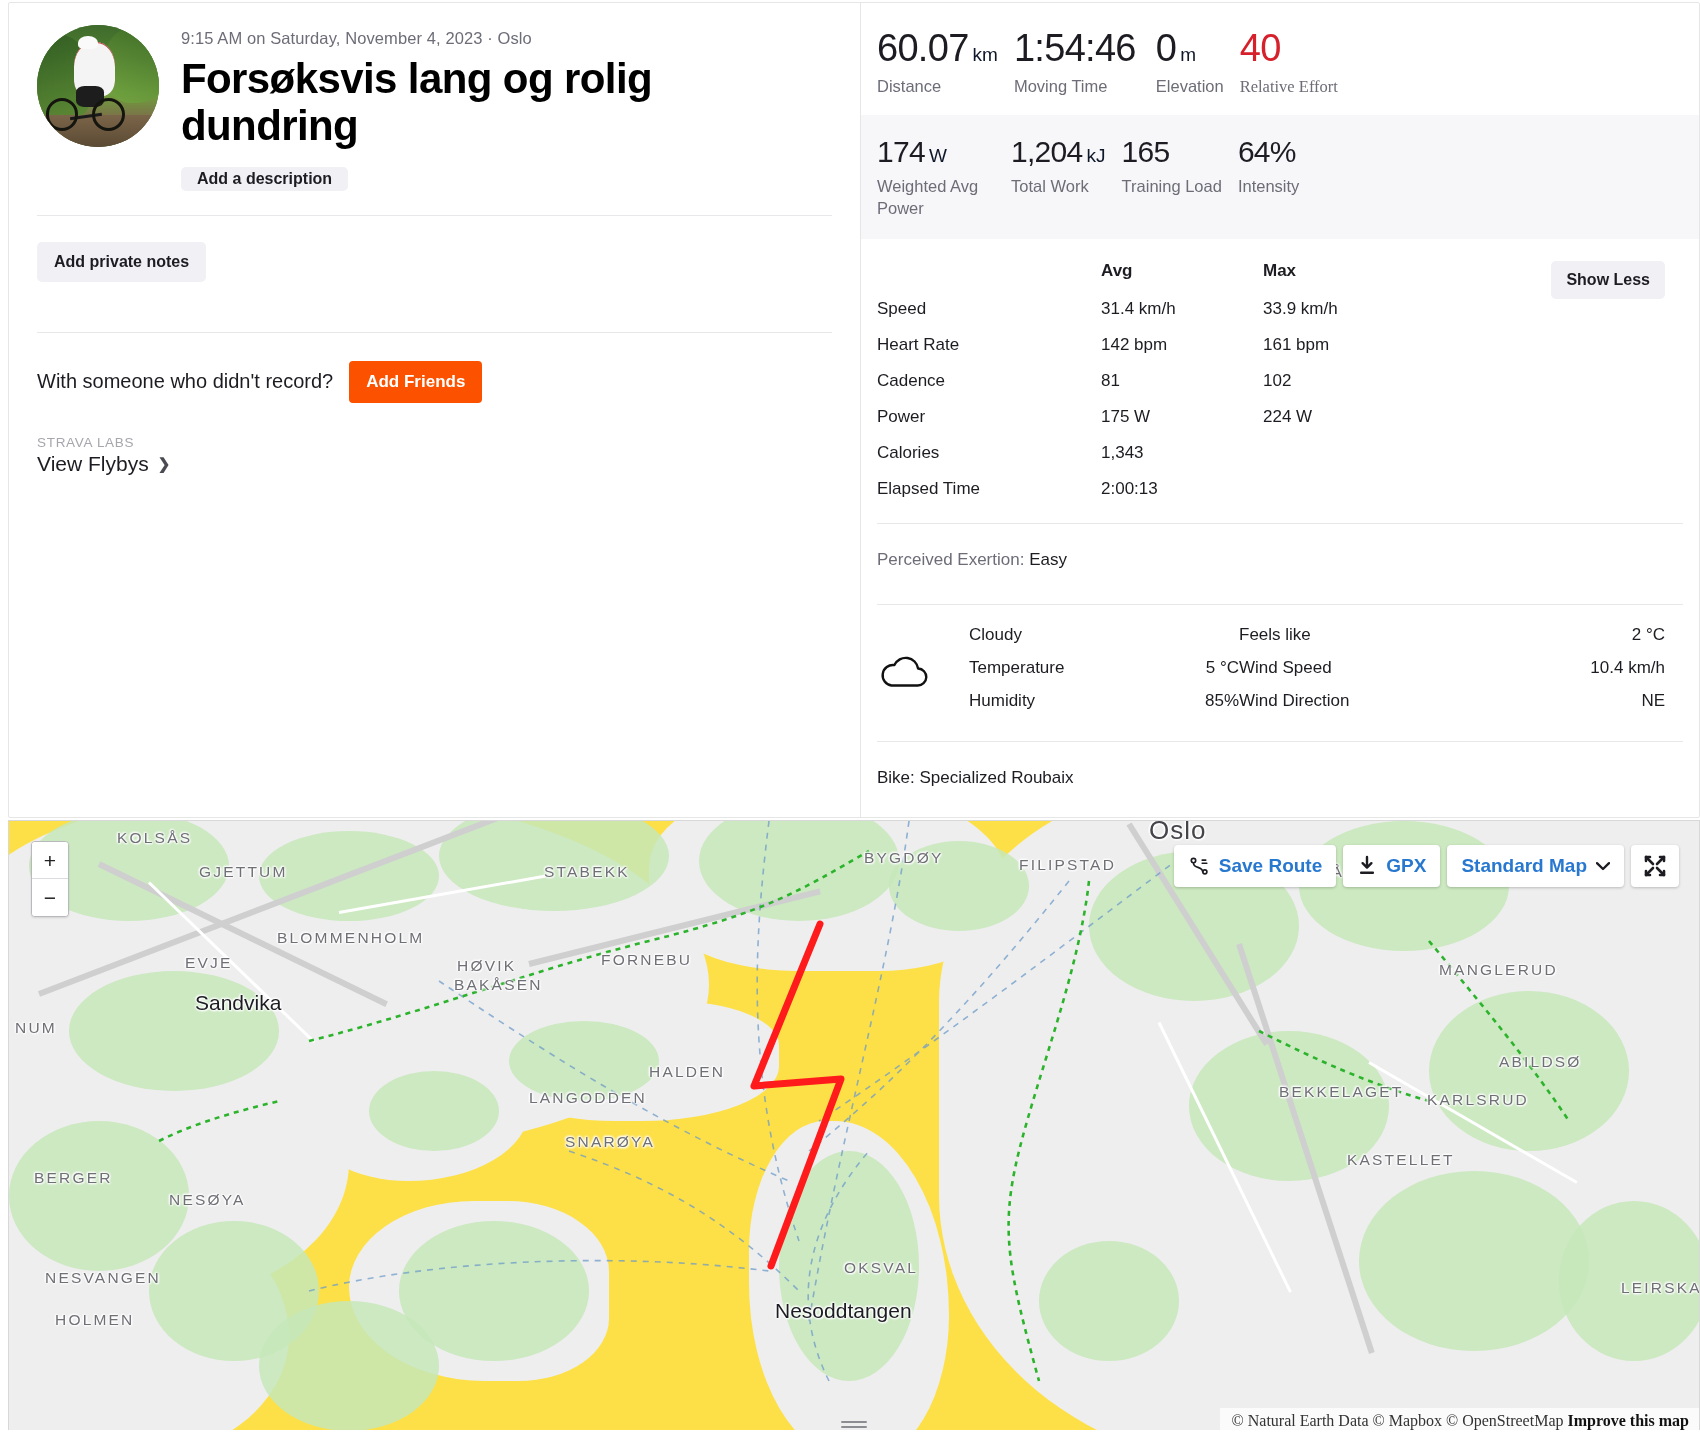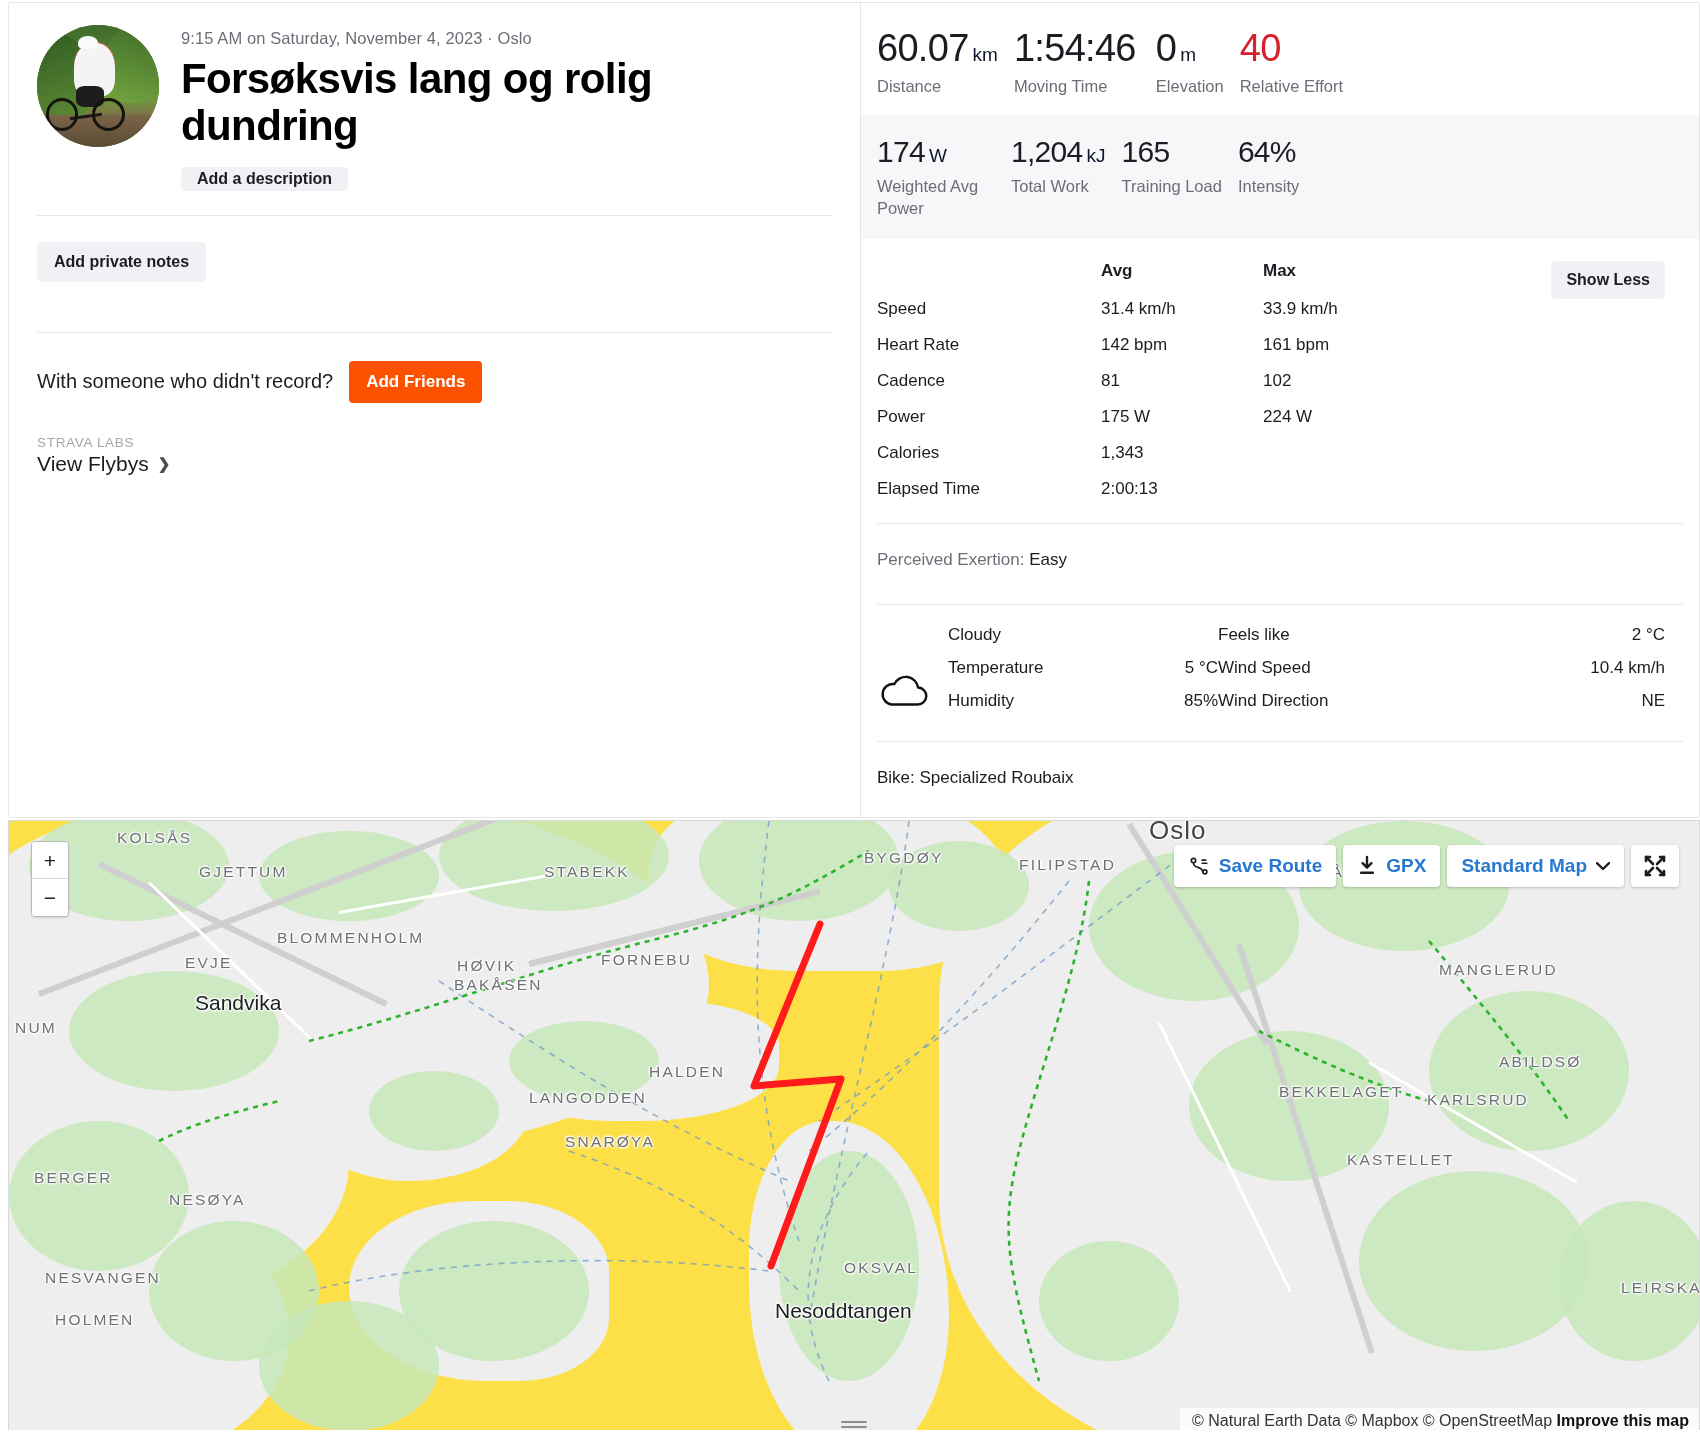--- a/index.html
+++ b/index.html
@@ -80,21 +80,21 @@
   .stat-strip { display:flex; padding:26px 0 18px 16px; }
   .stat-strip.shaded { background:#f7f7f9; padding:22px 0 20px 16px; }
   .stat {
     padding:0 16px 0 0;
   }
   .stat .val { font-size:38px; color:#1c1c22; letter-spacing:-.7px; line-height:1; white-space:nowrap; }
   .stat .val.small { font-size:30px; }
   .stat .unit { font-size:19px; color:#0f172a; margin-left:4px; }
   .stat .lbl { font-size:16.5px; color:#6d6d78; margin-top:9px; line-height:1.3; max-width:118px; }
   .stat.effort .val { color:#d6202b; }
-  .stat.effort .lbl { color:#6d6d78; }
+  .stat.effort .lbl { color:#6d6d78;font-family:Liberation Serif, serif; }
 
   .stats-table-wrap { position:relative; padding:22px 0 0 16px; }
   table.stats { border-collapse:collapse; font-size:17px; color:#1c1c22; }
   table.stats th {
     text-align:left; font-size:17px; font-weight:bold; color:#1c1c22;
     padding:0 0 18px 0;
   }
   table.stats td { padding:0 0 16px 0; font-size:17px; color:#1c1c22; }
   table.stats .c0 { width:224px; }
   table.stats .c1 { width:162px; }
@@ -102,21 +102,21 @@
   .show-less-btn {
     position:absolute; right:34px; top:22px;
     background:#f0f0f5; color:#1c1c22; border:none; border-radius:5px;
     padding:10px 15px; font-size:16px; font-weight:bold; font-family:inherit; cursor:pointer;
   }
 
   .hr-light { height:1px; background:#e8e8ea; margin:8px 16px 0 16px; }
   .exertion { padding:26px 0 26px 16px; font-size:17px; color:#6d6d78; }
   .exertion b { color:#1c1c22; font-weight:normal; }
 
-  .weather { display:flex; padding:20px 34px 22px 16px; gap:15px; align-items:flex-end; }
+  .weather { display:flex; padding:20px 34px 22px 16px; gap:36px; align-items:center; }
   .cloud-icon { width:56px; flex:0 0 56px; padding-top:8px; }
   .wx-grid {
     flex:1; display:grid;
     grid-template-columns: 180px 90px 180px 1fr;
     row-gap:13px; font-size:17px; color:#1c1c22;
   }
   .wx-grid .num { text-align:right; }
   .bike-line { padding:26px 0 22px 16px; font-size:17px; color:#1c1c22; }
 
   
@@ -167,21 +167,21 @@
     position:absolute; right:18px; top:76px; background:#fff; border-radius:7px;
     padding:14px 20px 14px 16px; box-shadow:0 1px 4px rgba(0,0,0,.2);
   }
   .legend-row { display:flex; align-items:center; gap:14px; margin-bottom:12px; }
   .legend-row:last-child { margin-bottom:0; }
   .swatch { width:34px; height:5px; border-radius:3px; }
   .legend-lbl { font-size:19px; color:#1c1c22; }
 
   .attribution {
     position:absolute; right:0; bottom:0; background:rgba(255,255,255,.78);
-    font-size:16px; color:#333; padding:4px 10px 5px 12px; white-space:nowrap;
+    font-size:16px; color:#333; padding:4px 10px 5px 12px; white-space:nowrap;font-family:Liberation Serif, serif;
   }
   .attribution b { color:#111; }
   .scroll-grip {
     position:absolute; left:50%; bottom:2px; transform:translateX(-50%);
     width:26px; height:12px; display:flex; flex-direction:column; justify-content:space-between;
   }
   .scroll-grip i { display:block; height:2px; background:#8c8c93; border-radius:1px; }
   .bottom-strip { position:absolute; left:0; right:0; bottom:0; height:14px; background:#fff; }
 </style>
 </head>

